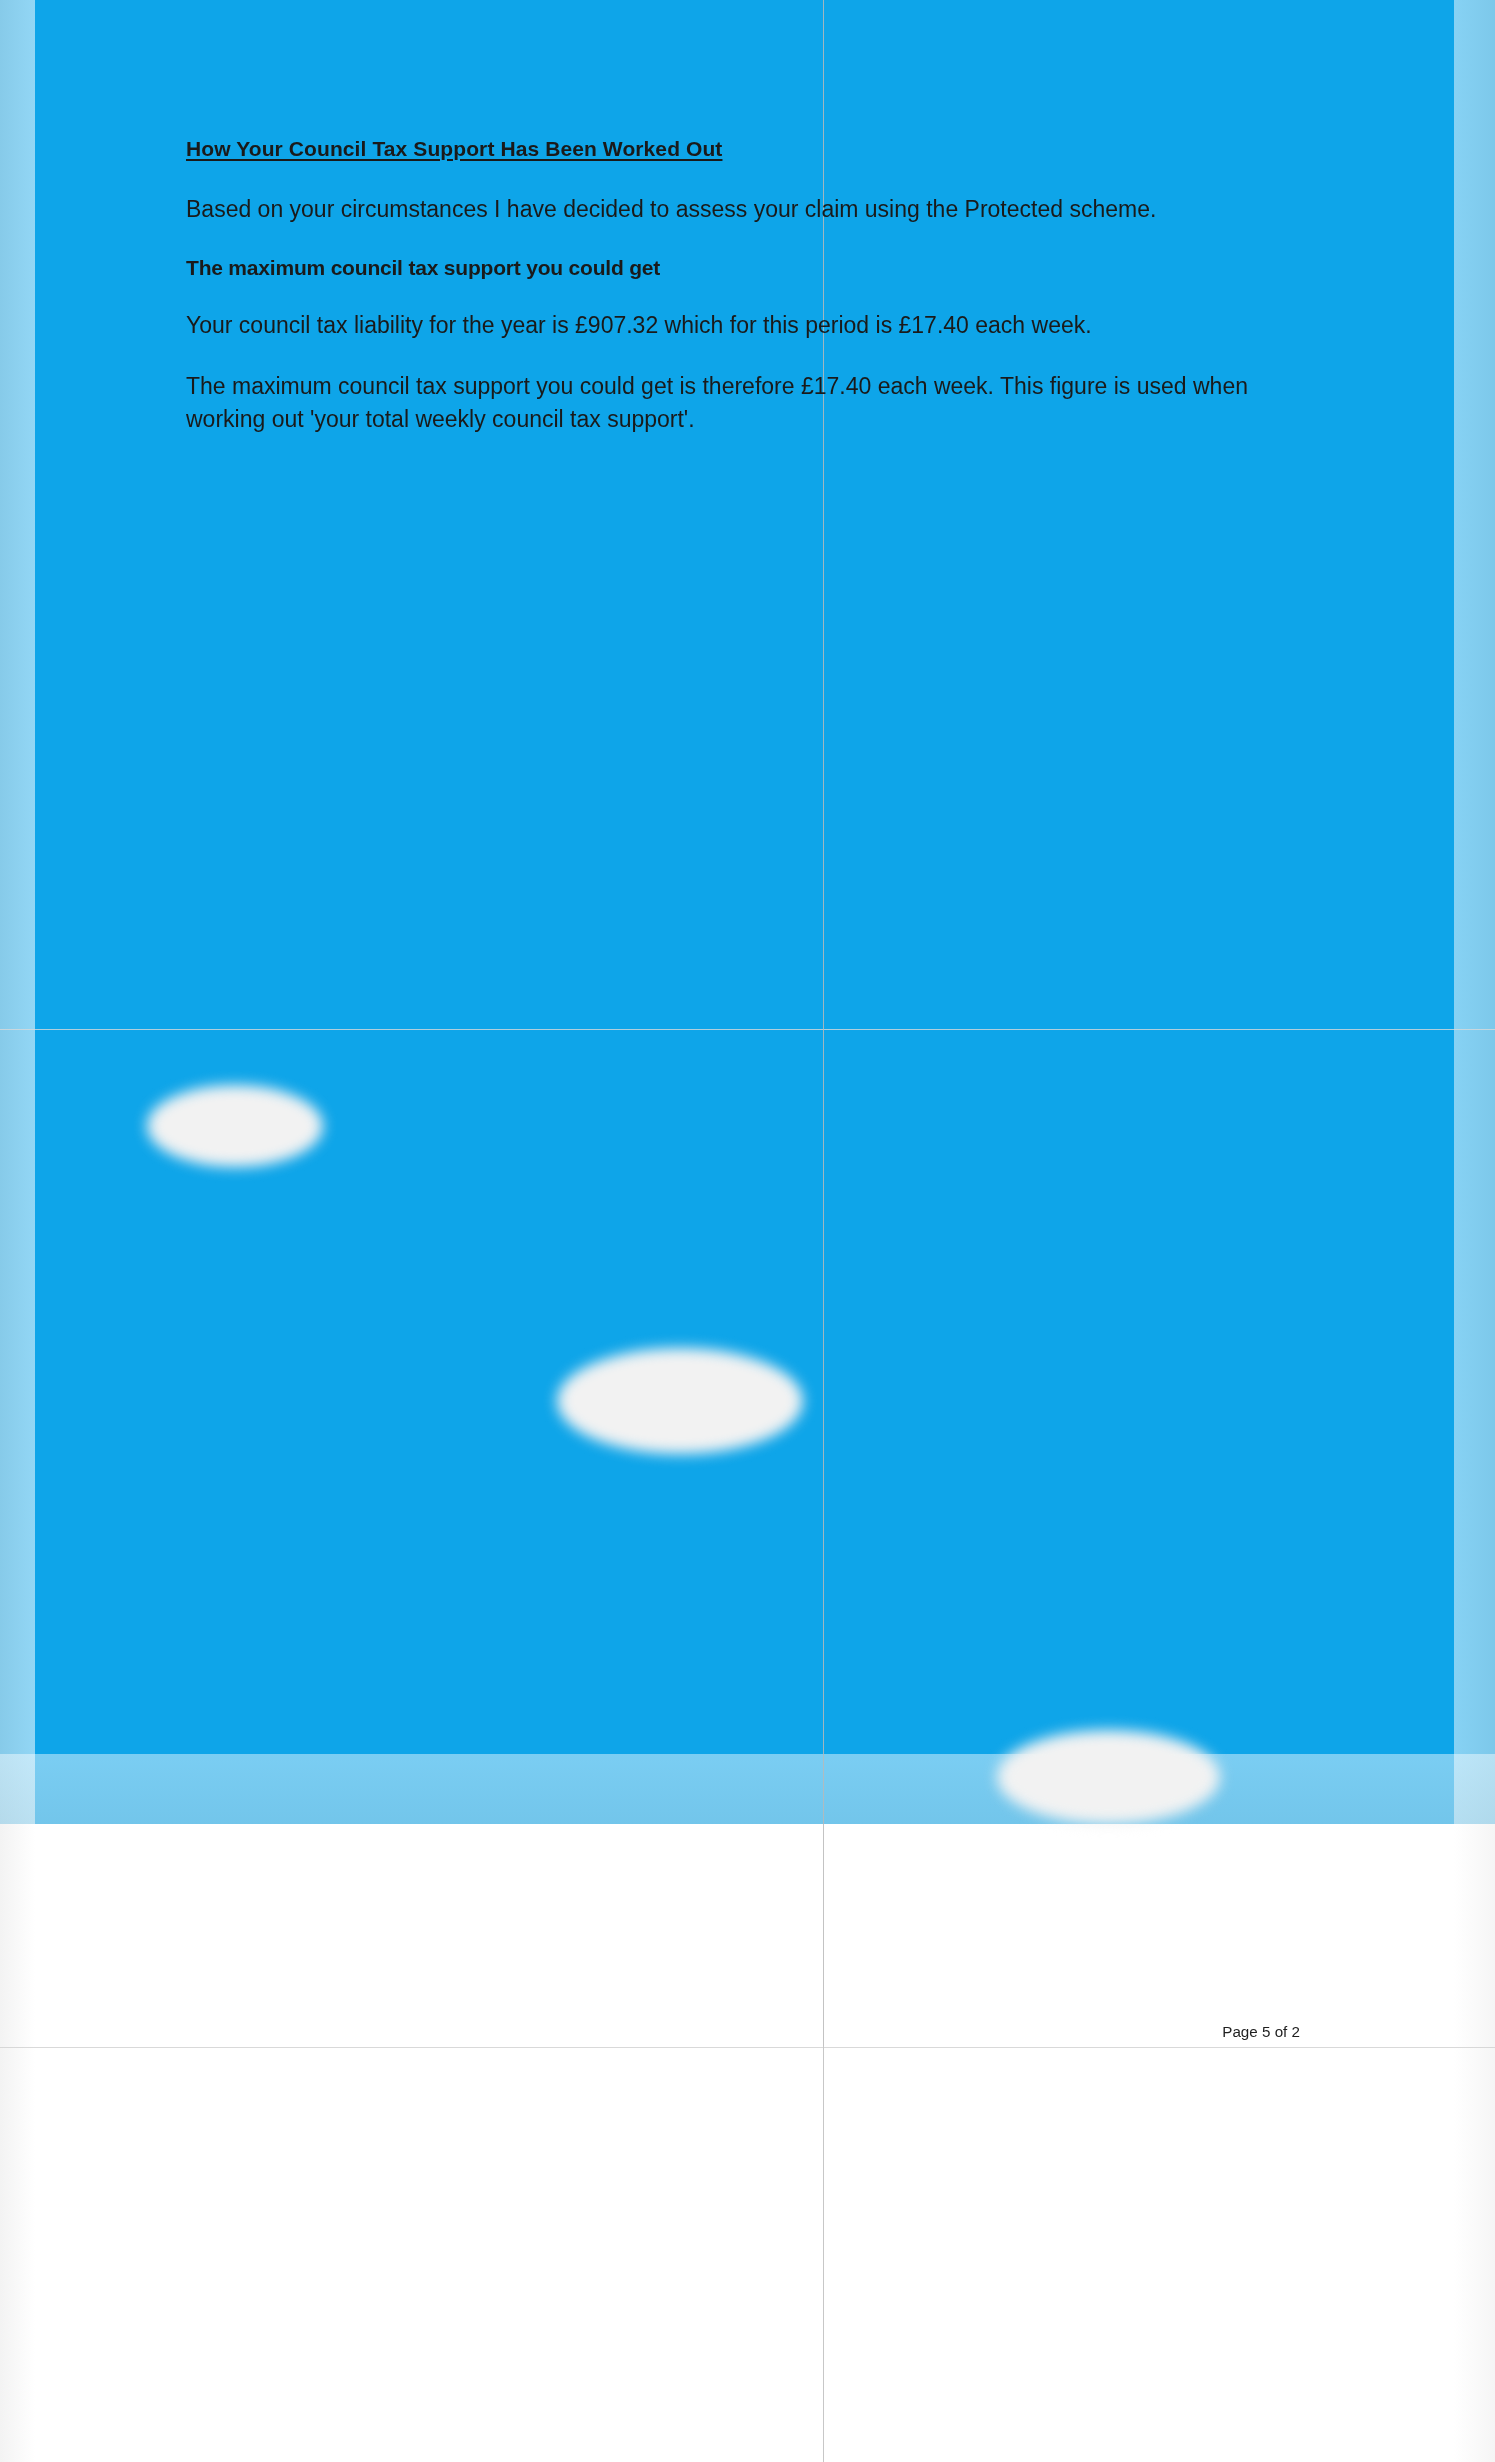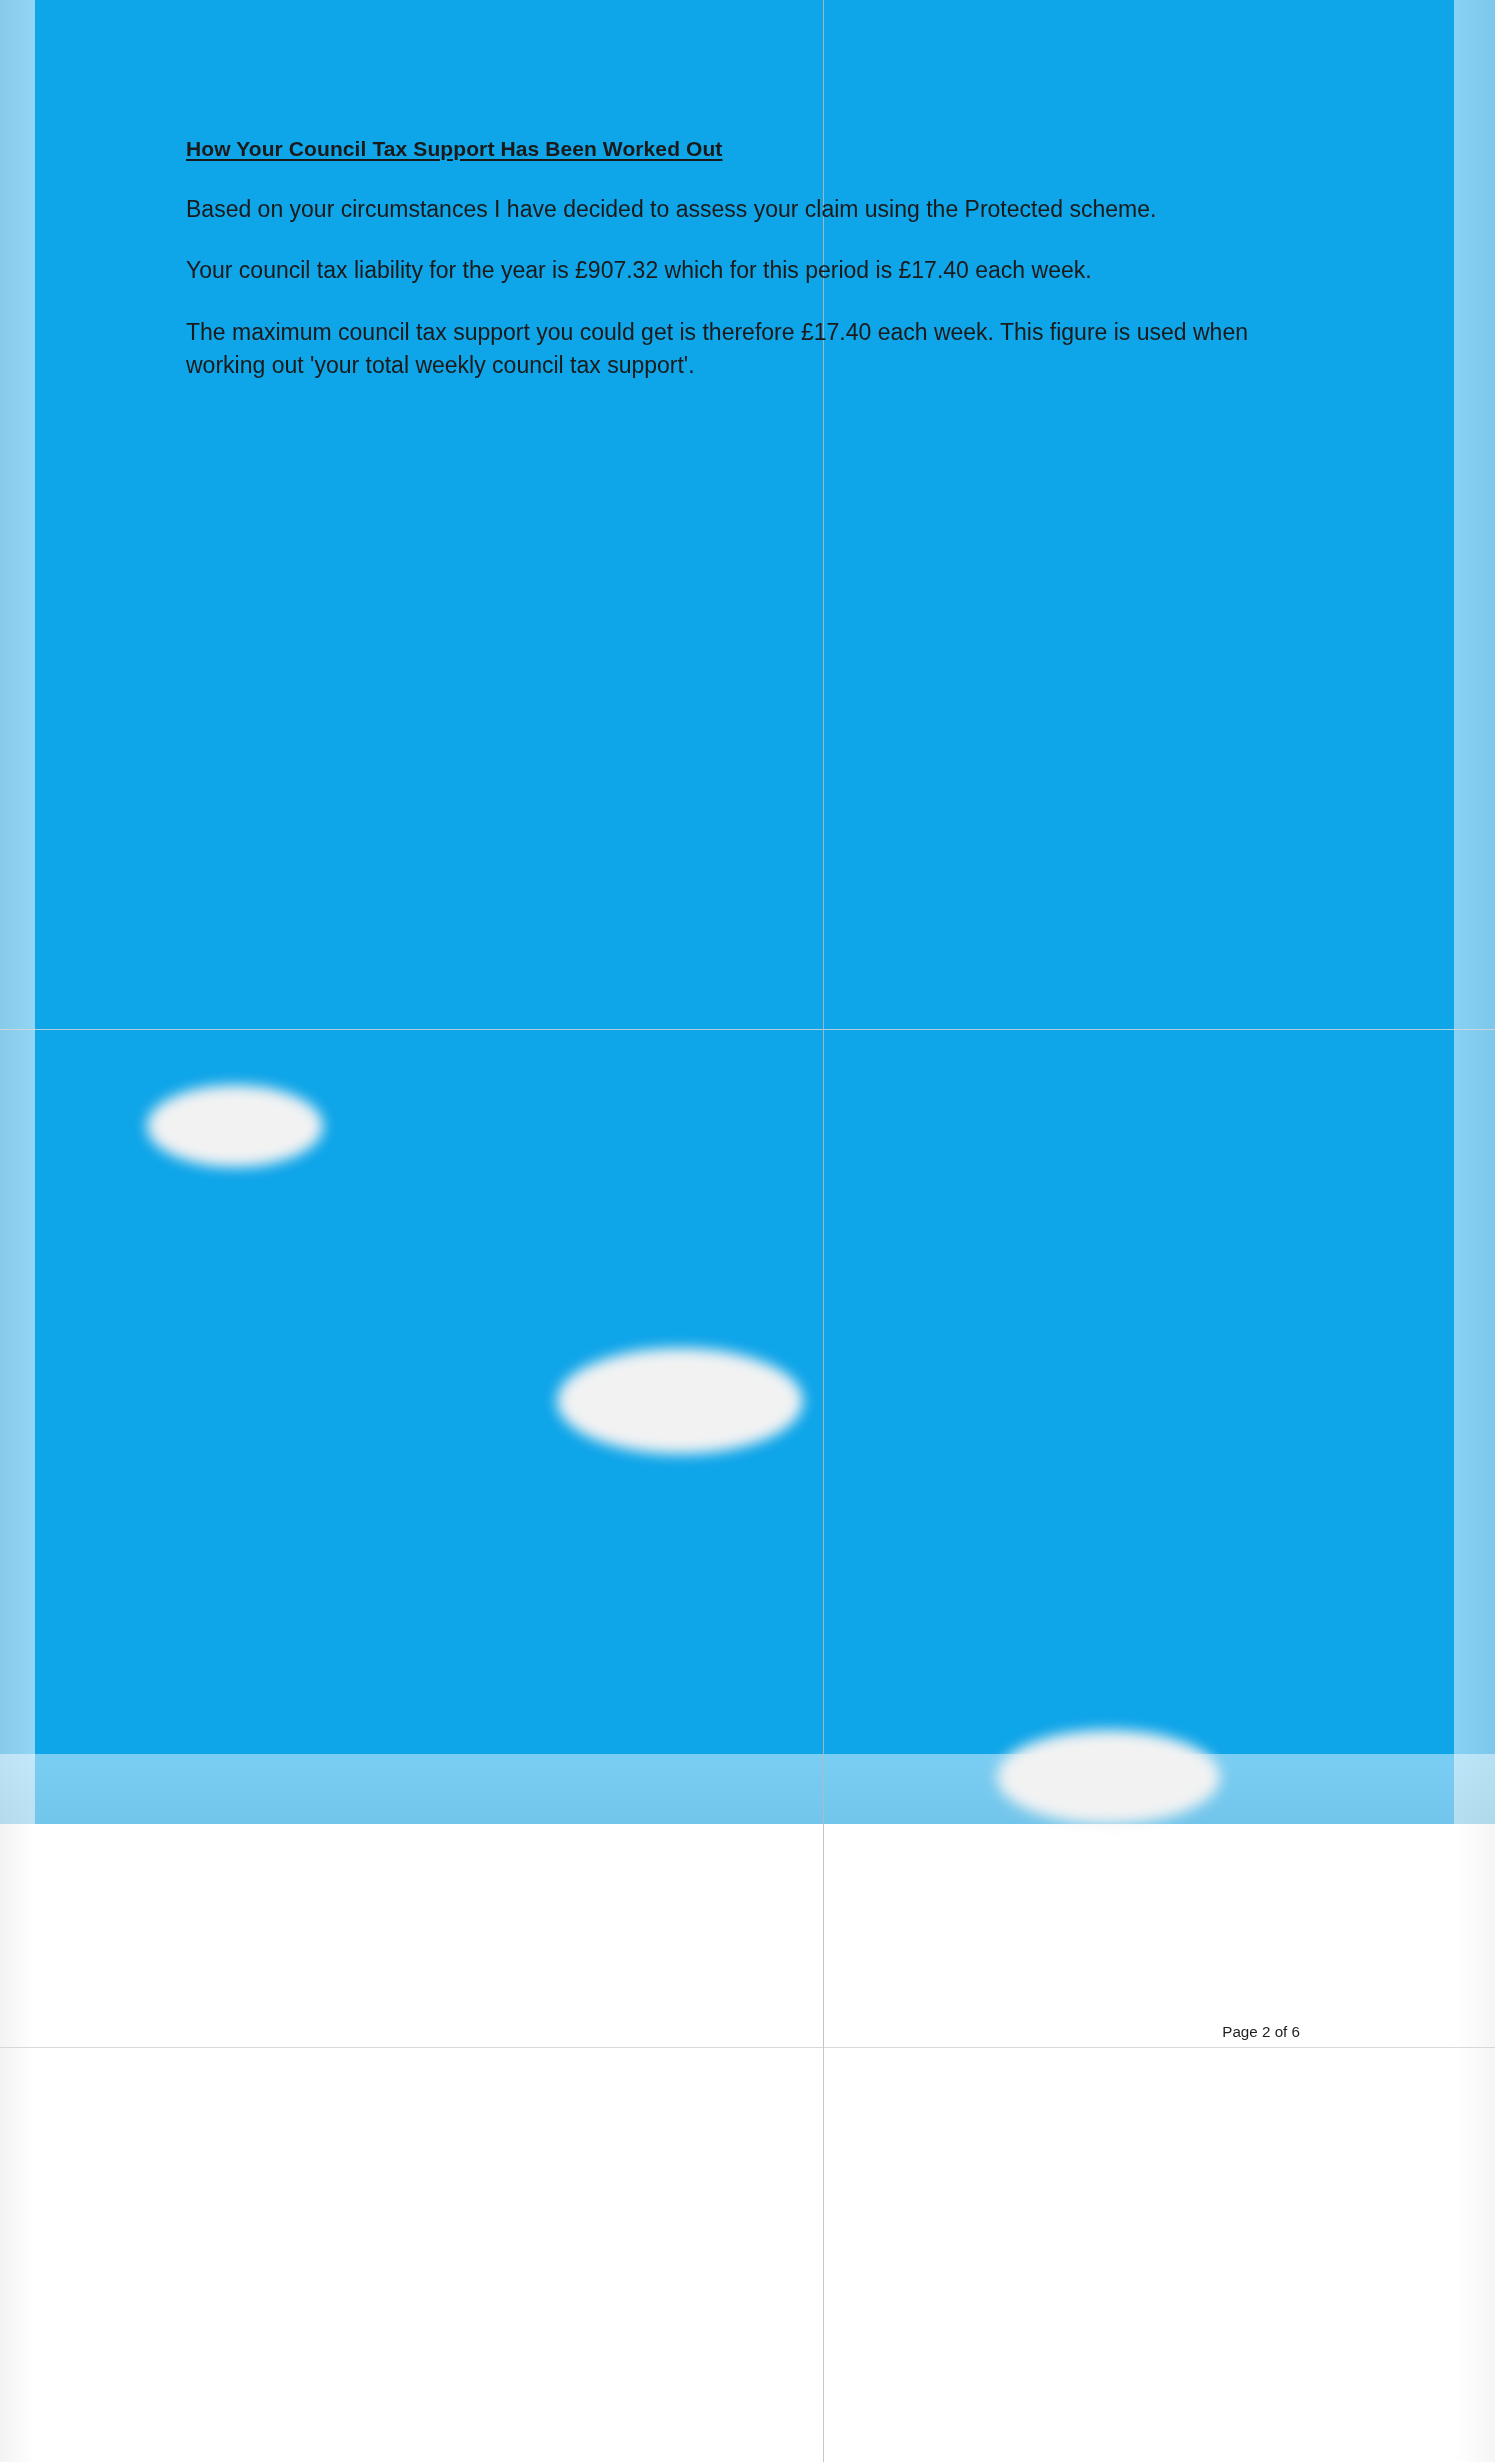--- a/index.html
+++ b/index.html
@@ -153,26 +153,27 @@
   <div class="fold-vertical"></div>
   <div class="fold-vertical lower"></div>
 
   <div class="content">
 
     <h1 class="doc-title">How Your Council Tax Support Has Been Worked Out</h1>
 
     <p class="para narrow">Based on your circumstances I have decided to assess your claim using the Protected scheme.</p>
 
 
+    <h2 class="section-head heavy">The maximum council tax support you could get</h2>
 
     <p class="para">Your council tax liability for the year is £907.32 which for this period is £17.40 each week.</p>
 
     <p class="para">The maximum council tax support you could get is therefore £17.40 each week. This figure is used when working out 'your total weekly council tax support'.</p>
 
     <div class="spacer-lg"></div>
 
 
 
-    <div class="page-number">Page 2 of 6</div>
+    <div class="page-number">Page 5 of 2</div>
 
   </div>
 </div>
 
 
 </body></html>

